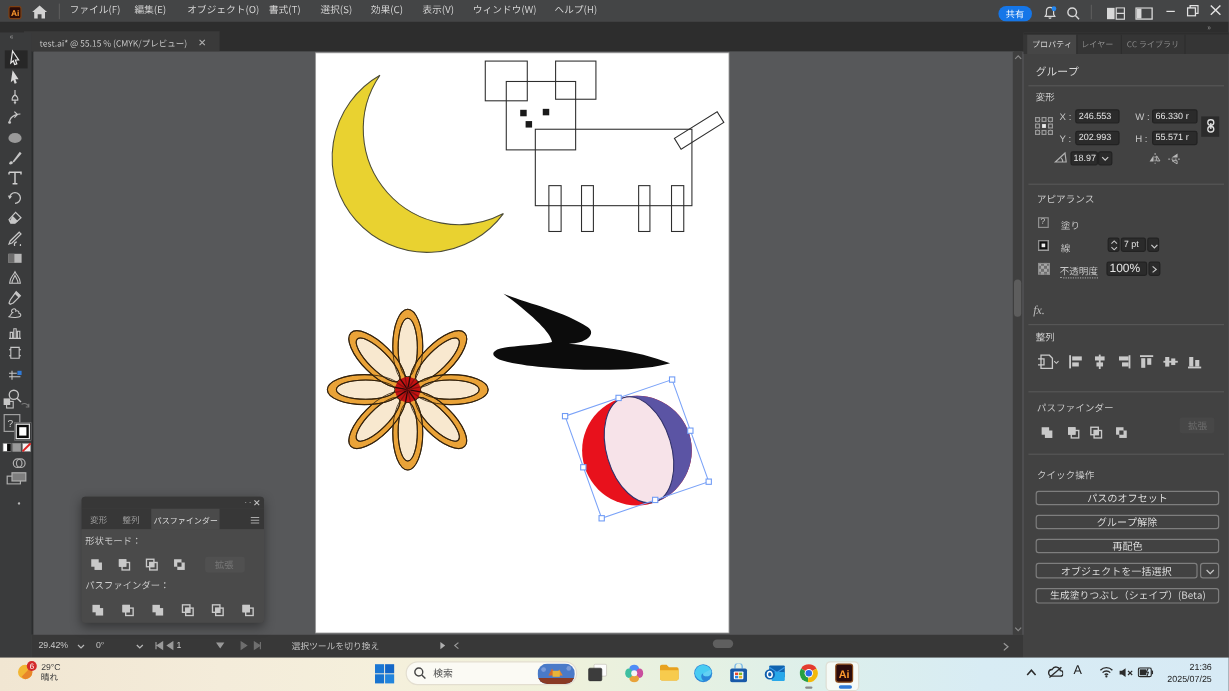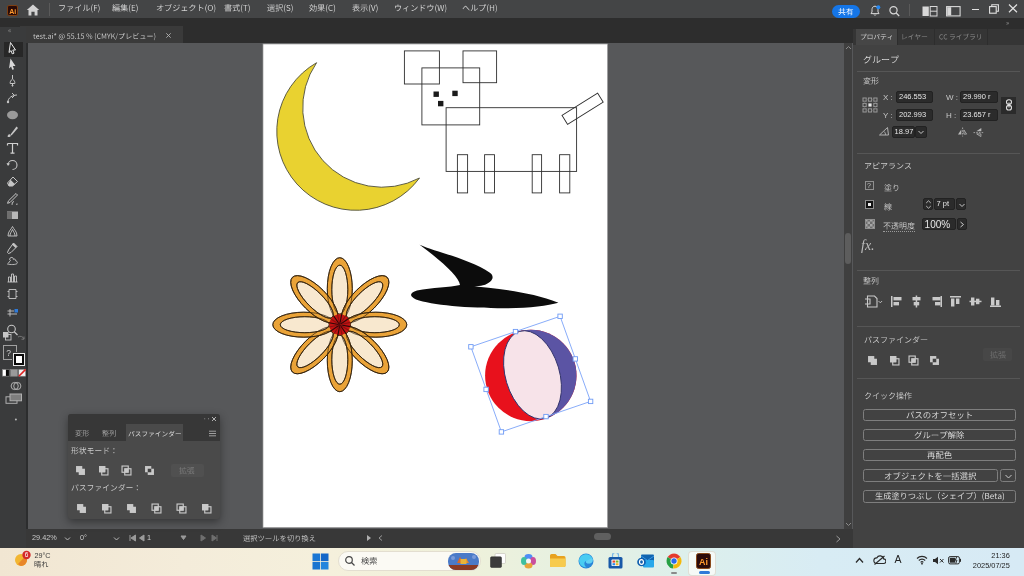--- a/index.html
+++ b/index.html
@@ -403,27 +403,27 @@
       <line x1="2.6" y1="9.6" x2="2.6" y2="11.8"></line>
 <line x1="13.4" y1="4.2" x2="13.4" y2="6.4"></line>
       <line x1="13.4" y1="9.6" x2="13.4" y2="11.8"></line>
 </g>
   </svg>
 <span class="ab" style="left:883px;top:92.5px;font-size:8px;color:#c6c6c6">X :</span>
 <div style="position:absolute;left:896px;top:91px;width:37px;height:11.6px;background:#2b2b2b;border:1px solid #222;border-radius:2px"></div>
 <span class="ab" style="left:899px;top:91.85px;font-size:7.5px;color:#e6e6e6;white-space:nowrap;overflow:hidden;width:33px">246.553</span>
 <span class="ab" style="left:946px;top:92.5px;font-size:8px;color:#c6c6c6">W :</span>
 <div style="position:absolute;left:960px;top:91px;width:38px;height:11.6px;background:#2b2b2b;border:1px solid #222;border-radius:2px"></div>
-<span class="ab" style="left:963px;top:91.85px;font-size:7.5px;color:#e6e6e6;white-space:nowrap;overflow:hidden;width:34px">29.990 r</span>
+<span class="ab" style="left:963px;top:91.85px;font-size:7.5px;color:#e6e6e6;white-space:nowrap;overflow:hidden;width:34px">66.330 r</span>
 <span class="ab" style="left:883px;top:110.5px;font-size:8px;color:#c6c6c6">Y :</span>
 <div style="position:absolute;left:896px;top:109px;width:37px;height:11.6px;background:#2b2b2b;border:1px solid #222;border-radius:2px"></div>
 <span class="ab" style="left:899px;top:109.85px;font-size:7.5px;color:#e6e6e6;white-space:nowrap;overflow:hidden;width:33px">202.993</span>
 <span class="ab" style="left:946px;top:110.5px;font-size:8px;color:#c6c6c6">H :</span>
 <div style="position:absolute;left:960px;top:109px;width:38px;height:11.6px;background:#2b2b2b;border:1px solid #222;border-radius:2px"></div>
-<span class="ab" style="left:963px;top:109.85px;font-size:7.5px;color:#e6e6e6;white-space:nowrap;overflow:hidden;width:34px">23.657 r</span>
+<span class="ab" style="left:963px;top:109.85px;font-size:7.5px;color:#e6e6e6;white-space:nowrap;overflow:hidden;width:34px">55.571 r</span>
 <div style="position:absolute;left:1001px;top:96.5px;width:15px;height:17px;background:#2b2b2b"></div>
 <svg class="ab" style="left:1004.5px;top:99px" width="8" height="12" viewBox="0 0 8 12">
 <rect x="1.5" y="0.8" width="5" height="4.6" rx="2.3" fill="none" stroke="#e0e0e0" stroke-width="1.1"></rect>
 <rect x="1.5" y="6.4" width="5" height="4.6" rx="2.3" fill="none" stroke="#e0e0e0" stroke-width="1.1"></rect>
 <line x1="4" y1="3.4" x2="4" y2="8.4" stroke="#e0e0e0" stroke-width="1.1"></line>
   </svg>
 <svg class="ab" style="left:878px;top:126px" width="12" height="11" viewBox="0 0 12 11">
 <path d="M9.5 1.5 L1.5 9 H10.5 Z" fill="none" stroke="#b0b0b0" stroke-width="1"></path>
 <path d="M6.2 5.5 A4 4 0 0 1 7.5 9" fill="none" stroke="#b0b0b0" stroke-width="0.9"></path>
   </svg>
@@ -489,21 +489,21 @@
 <svg style="position:absolute;left:883.0px;top:220.0px;overflow:visible" width="32" height="12">
     <path transform="translate(0,8.80)" d="M0.6 -6.2H7.4V-5.5H0.6ZM4.5 -3.8 4.9 -4.2Q5.3 -4 5.7 -3.7Q6.1 -3.4 6.4 -3.2Q6.8 -2.9 7.1 -2.6Q7.5 -2.3 7.7 -2.1L7.2 -1.6Q7 -1.9 6.7 -2.1Q6.3 -2.4 6 -2.7Q5.6 -3 5.2 -3.3Q4.8 -3.6 4.5 -3.8ZM4.3 -5.9 5 -5.7Q4.5 -4.9 3.9 -4.1Q3.2 -3.3 2.5 -2.7Q1.7 -2 0.8 -1.5Q0.7 -1.6 0.6 -1.7Q0.6 -1.8 0.5 -1.9Q0.4 -2 0.4 -2Q1 -2.4 1.6 -2.8Q2.2 -3.2 2.7 -3.8Q3.2 -4.3 3.6 -4.8Q4 -5.4 4.3 -5.9ZM3.7 -4.4 4.3 -5V-5V0.6H3.7Z M10 -3.6V-0.7H9.4V-3H8.4V-3.6ZM10 -1Q10.2 -0.5 10.8 -0.3Q11.3 -0.1 12 -0.1Q12.3 -0.1 12.8 -0.1Q13.3 -0.1 13.8 -0.1Q14.3 -0.1 14.8 -0.1Q15.3 -0.1 15.7 -0.1Q15.7 -0.1 15.6 0Q15.6 0.2 15.6 0.3Q15.5 0.4 15.5 0.5Q15.2 0.5 14.7 0.5Q14.2 0.5 13.8 0.5Q13.3 0.5 12.8 0.5Q12.3 0.5 12 0.5Q11.2 0.5 10.6 0.2Q10.1 0 9.7 -0.5Q9.4 -0.2 9.2 0.1Q8.9 0.3 8.6 0.6L8.3 -0Q8.6 -0.2 8.9 -0.5Q9.2 -0.7 9.4 -1ZM8.4 -6.2 8.9 -6.5Q9.2 -6.3 9.4 -6.1Q9.7 -5.9 9.9 -5.6Q10.1 -5.4 10.2 -5.2L9.7 -4.8Q9.6 -5 9.4 -5.3Q9.2 -5.5 8.9 -5.8Q8.7 -6 8.4 -6.2ZM10.5 -5.2H15.6V-4.8H10.5ZM11.1 -3.2H13.8V-2.8H11.1ZM13.8 -2.5H15V-2H13.8ZM12.7 -6.1H13.3V-3.4H12.7ZM12.6 -5 13 -4.8Q12.8 -4.5 12.4 -4.1Q12 -3.7 11.5 -3.4Q11.1 -3.2 10.6 -3Q10.5 -3.1 10.4 -3.2Q10.3 -3.3 10.2 -3.4Q10.7 -3.6 11.1 -3.8Q11.6 -4.1 12 -4.4Q12.3 -4.7 12.6 -5ZM13.5 -5Q13.7 -4.7 14.1 -4.4Q14.5 -4.1 14.9 -3.9Q15.3 -3.6 15.8 -3.5Q15.7 -3.4 15.6 -3.3Q15.4 -3.1 15.4 -3Q15 -3.2 14.5 -3.5Q14.1 -3.8 13.7 -4.1Q13.3 -4.5 13.1 -4.8ZM14.8 -2.5H15.4Q15.4 -2.5 15.4 -2.4Q15.4 -2.3 15.3 -2.3Q15.3 -1.6 15.2 -1.2Q15.1 -0.9 15 -0.8Q14.9 -0.7 14.8 -0.6Q14.6 -0.6 14.5 -0.6Q14.3 -0.6 14.1 -0.6Q13.8 -0.6 13.5 -0.6Q13.5 -0.7 13.5 -0.8Q13.4 -1 13.4 -1.1Q13.6 -1 13.9 -1Q14.2 -1 14.2 -1Q14.4 -1 14.4 -1Q14.5 -1 14.5 -1.1Q14.6 -1.2 14.7 -1.5Q14.7 -1.8 14.8 -2.4ZM14.9 -6.6 15.3 -6.2Q14.8 -6.1 14.3 -6Q13.8 -5.9 13.2 -5.9Q12.6 -5.8 12 -5.8Q11.4 -5.8 10.9 -5.8Q10.9 -5.8 10.8 -6Q10.8 -6.1 10.7 -6.2Q11.3 -6.2 11.9 -6.2Q12.4 -6.3 13 -6.3Q13.6 -6.4 14 -6.4Q14.5 -6.5 14.9 -6.6ZM12.1 -3.1H12.7Q12.6 -2.6 12.5 -2.2Q12.4 -1.8 12.2 -1.5Q12 -1.2 11.7 -0.9Q11.3 -0.7 10.8 -0.5Q10.8 -0.6 10.7 -0.7Q10.6 -0.8 10.5 -0.9Q11 -1.1 11.3 -1.3Q11.6 -1.5 11.7 -1.8Q11.9 -2 12 -2.4Q12.1 -2.7 12.1 -3.1ZM13.7 -3.2H14.2Q14.2 -2.9 14.1 -2.5Q14 -2.1 13.9 -1.8L13.4 -1.8Q13.5 -2.1 13.5 -2.5Q13.6 -2.9 13.7 -3.2Z M17 -6.2H19.3V-1.5H17V-2H18.7V-5.7H17ZM17 -4.2H19V-3.6H17ZM20.4 -6.4H23.1V-5.8H20.4ZM20.4 -4.4H23.1V-3.9H20.4ZM20.3 -2.5H23V-1.9H20.3ZM16.6 -6.2H17.2V-0.7H16.6ZM22.8 -6.4H23.4V-0.2Q23.4 0.1 23.3 0.3Q23.3 0.4 23.1 0.5Q22.9 0.6 22.5 0.6Q22.2 0.6 21.7 0.6Q21.7 0.5 21.6 0.4Q21.6 0.3 21.6 0.2Q21.5 0.1 21.5 0Q21.7 0 22 0Q22.2 0 22.4 0Q22.6 0 22.6 0Q22.7 0 22.8 -0Q22.8 -0 22.8 -0.2ZM20 -6.4H20.6V-3.5Q20.6 -3 20.5 -2.5Q20.5 -1.9 20.3 -1.3Q20.2 -0.8 19.8 -0.2Q19.5 0.3 19 0.7Q18.9 0.6 18.8 0.6Q18.8 0.5 18.7 0.4Q18.6 0.3 18.5 0.3Q19 -0.1 19.3 -0.6Q19.6 -1 19.8 -1.5Q19.9 -2 20 -2.6Q20 -3.1 20 -3.5Z M25.8 -4.5H31.5V-4H25.8ZM25.9 -2.1H30.5V-1.6H25.9ZM27.1 -5.2H27.7V-3.1H29.6V-5.2H30.2V-2.7H27.1ZM30.3 -2.1H30.5L30.6 -2.2L30.9 -2Q30.6 -1.3 30.1 -0.9Q29.6 -0.4 28.9 -0.1Q28.2 0.2 27.4 0.4Q26.7 0.5 25.9 0.6Q25.8 0.5 25.8 0.4Q25.7 0.2 25.6 0.1Q26.4 0.1 27.1 -0.1Q27.8 -0.3 28.5 -0.5Q29.1 -0.8 29.6 -1.2Q30.1 -1.5 30.3 -2.1ZM27.3 -1.7Q27.7 -1.2 28.4 -0.8Q29 -0.4 29.9 -0.2Q30.7 0 31.7 0.1Q31.6 0.2 31.6 0.3Q31.5 0.4 31.4 0.5Q31.4 0.6 31.3 0.7Q30.4 0.5 29.5 0.3Q28.6 -0 27.9 -0.5Q27.3 -0.9 26.8 -1.5ZM27.9 -6.7H28.5V-5.6H27.9ZM25.3 -5.9H31.5V-5.4H25.3ZM25 -5.9H25.5V-3.6Q25.5 -3.2 25.5 -2.6Q25.5 -2 25.4 -1.5Q25.3 -0.9 25.2 -0.4Q25 0.2 24.7 0.6Q24.7 0.6 24.6 0.5Q24.5 0.5 24.4 0.4Q24.3 0.3 24.2 0.3Q24.5 -0.1 24.6 -0.6Q24.8 -1.1 24.9 -1.6Q24.9 -2.2 24.9 -2.7Q25 -3.2 25 -3.6Z" fill="#c9c9c9"></path>
   </svg>
 <div style="position:absolute;left:883px;top:230.5px;width:32px;height:0px;border-bottom:1px dotted #9a9a9a"></div>
 <div style="position:absolute;left:921.6px;top:218px;width:34.7px;height:11.8px;background:#2b2b2b;border:1px solid #222;border-radius:2px"></div>
 <span class="ab" style="left:924.6px;top:218.95000000000002px;font-size:10px;color:#e6e6e6;white-space:nowrap;overflow:hidden;width:30.700000000000003px">100%</span>
 <div style="position:absolute;left:957px;top:218px;width:9.7px;height:11.8px;background:#2b2b2b;border:1px solid #222;border-radius:2px"></div>
 <svg class="ab" style="left:959px;top:220.5px" width="6" height="7" viewBox="0 0 6 7">
     <path d="M1.5 1 L4.5 3.5 L1.5 6" stroke="#c9c9c9" fill="none"></path>
   </svg>
-<span class="ab" style="left:861px;top:238px;font-size:14px;color:#bdbdbd;font-style:italic;font-family:Liberation Serif">fx.</span>
+<span class="ab" style="left:861px;top:254px;font-size:10px;color:#bdbdbd;font-style:italic;font-family:Liberation Serif">fx.</span>
 <svg class="ab" style="left:998.0px;top:259.0px" width="10" height="3" viewBox="0 0 10 3">
     <g transform="translate(2,0)">
       <circle cx="1000.0" cy="1.5" r="0.9" fill="#b0b0b0"></circle>
       <circle cx="1003.0" cy="1.5" r="0.9" fill="#b0b0b0"></circle>
       <circle cx="1006.0" cy="1.5" r="0.9" fill="#b0b0b0"></circle>
     </g>
   </svg>
 <div style="position:absolute;left:857px;top:270px;width:163px;height:1px;background:#565656"></div>
 <svg style="position:absolute;left:862.7px;top:274.7px;overflow:visible" width="16" height="12">
     <path transform="translate(0,8.80)" d="M0.9 -2.3H7.1V-1.8H0.9ZM0.5 -6.2H4.1V-5.8H0.5ZM4 -1.2H6.6V-0.7H4ZM0.4 -0H7.6V0.5H0.4ZM3.7 -2.1H4.3V0.2H3.7ZM2 -6.7H2.6V-2.5H2ZM1.7 -1.4H2.3V0.2H1.7ZM1.2 -5V-4.3H3.4V-5ZM0.7 -5.4H4V-3.9H0.7ZM2.6 -3.9Q2.7 -3.9 2.9 -3.8Q3.1 -3.7 3.3 -3.6Q3.5 -3.4 3.7 -3.3Q3.9 -3.2 4 -3.2L3.7 -2.8Q3.6 -2.9 3.4 -3Q3.2 -3.1 3 -3.2Q2.8 -3.4 2.6 -3.5Q2.4 -3.6 2.3 -3.6ZM5.1 -6.7 5.7 -6.6Q5.5 -5.9 5.1 -5.3Q4.8 -4.7 4.3 -4.3Q4.3 -4.3 4.2 -4.4Q4.1 -4.5 4.1 -4.6Q4 -4.6 3.9 -4.7Q4.3 -5 4.7 -5.6Q5 -6.1 5.1 -6.7ZM5 -5.8H7.6V-5.3H4.7ZM6.6 -5.6 7.2 -5.5Q6.9 -4.3 6.1 -3.6Q5.4 -2.9 4.2 -2.5Q4.2 -2.5 4.1 -2.6Q4.1 -2.7 4 -2.8Q3.9 -2.9 3.9 -2.9Q5 -3.2 5.7 -3.9Q6.3 -4.5 6.6 -5.6ZM5.1 -5.5Q5.2 -5 5.6 -4.5Q5.9 -4 6.5 -3.6Q7 -3.2 7.8 -2.9Q7.7 -2.8 7.6 -2.7Q7.5 -2.6 7.4 -2.4Q6.7 -2.7 6.1 -3.2Q5.6 -3.6 5.2 -4.2Q4.8 -4.7 4.7 -5.3ZM2 -4.1 2.4 -3.9Q2.2 -3.7 1.9 -3.4Q1.6 -3.1 1.3 -2.9Q1 -2.6 0.7 -2.5Q0.6 -2.6 0.5 -2.7Q0.4 -2.8 0.3 -2.9Q0.6 -3 0.9 -3.2Q1.2 -3.4 1.5 -3.6Q1.8 -3.9 2 -4.1Z M12.8 -5.8H13.4V-1.4H12.8ZM14.7 -6.6H15.3V-0.1Q15.3 0.2 15.2 0.3Q15.2 0.5 15 0.5Q14.8 0.6 14.4 0.6Q14.1 0.6 13.5 0.6Q13.5 0.5 13.5 0.4Q13.4 0.2 13.3 0.1Q13.7 0.1 14.1 0.1Q14.4 0.1 14.5 0.1Q14.6 0.1 14.7 0Q14.7 -0 14.7 -0.1ZM9.6 -4.6H11.8V-4H9.6ZM8.5 -6.3H12.5V-5.7H8.5ZM9.1 -2.9 9.4 -3.3Q9.7 -3.2 10 -2.9Q10.3 -2.7 10.6 -2.5Q10.9 -2.3 11.1 -2.2L10.8 -1.7Q10.6 -1.8 10.3 -2Q10 -2.3 9.7 -2.5Q9.4 -2.7 9.1 -2.9ZM11.6 -4.6H11.7L11.8 -4.6L12.2 -4.4Q12 -3.1 11.5 -2.2Q11.1 -1.2 10.5 -0.5Q9.9 0.2 9.1 0.7Q9.1 0.6 9 0.5Q8.9 0.4 8.8 0.3Q8.7 0.3 8.7 0.2Q9.4 -0.2 10 -0.8Q10.6 -1.5 11 -2.4Q11.4 -3.3 11.6 -4.4ZM9.9 -6 10.5 -5.9Q10.4 -5.2 10.1 -4.5Q9.8 -3.8 9.5 -3.2Q9.1 -2.5 8.6 -2Q8.6 -2.1 8.5 -2.2Q8.4 -2.2 8.3 -2.3Q8.2 -2.4 8.2 -2.4Q8.6 -2.9 9 -3.5Q9.3 -4.1 9.6 -4.8Q9.8 -5.4 9.9 -6Z" fill="#cfcfcf"></path>

